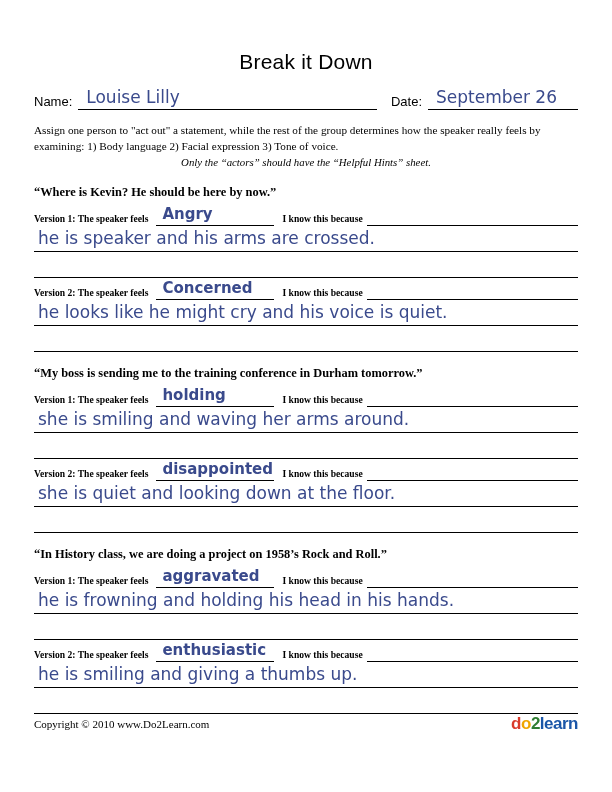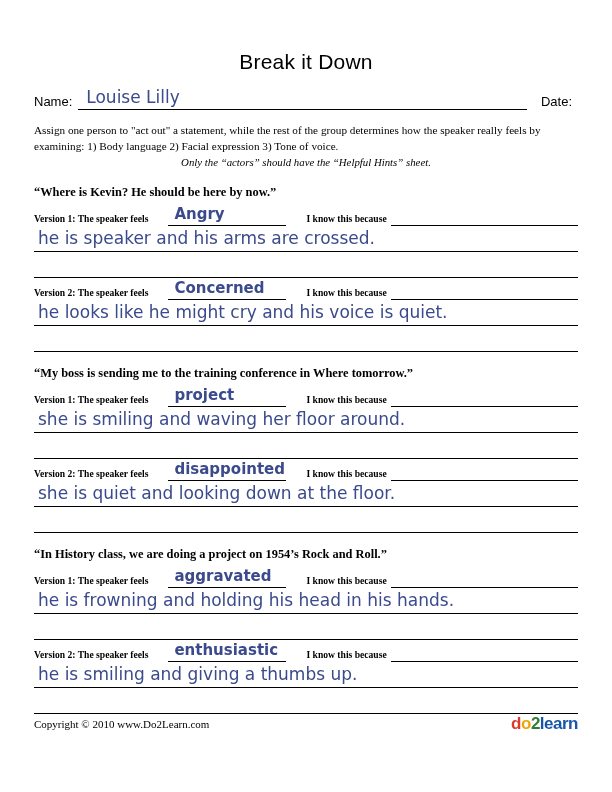--- a/index.html
+++ b/index.html
@@ -99,21 +99,21 @@
   .vline .vlabel {
     white-space: nowrap;
     padding-bottom: 2px;
   }
   .blank {
     position: relative;
     border-bottom: 1px solid #000;
     height: 19px;
     flex: 0 0 auto;
   }
-  .blank.feel { width: 118px; margin: 0 20px; }
+  .blank.feel { width: 118px; margin: 0 8px; }
   .blank.because { flex: 1; margin-left: 4px; }
   .blank .hand {
     left: 6px;
     bottom: 2px;
     font-size: 15px;
   }
   .ruled {
     border-bottom: 1px solid #000;
     height: 25px;
     position: relative;
@@ -158,20 +158,23 @@
 <div class="page">
 
   <div class="title">Break it Down</div>
 
   <div class="namerow">
     <span class="lbl">Name:</span>
     <span class="fill">
       <span class="hand big">Louise Lilly</span>
     </span>
     <span class="lbl" style="padding-left:14px;">Date:</span>
+    <span class="fill date">
+      <span class="hand big">September 26</span>
+    </span>
   </div>
 
   <div class="instructions">
     <span>Assign one person to "act out" a statement, while the rest of the group determines how the speaker really feels by examining:  1) Body language 2) Facial expression 3) Tone of voice.</span>
     <span class="italic">Only the “actors” should have the “Helpful Hints” sheet.</span>
   </div>
 
   <div class="prompt">“Where is Kevin?  He should be here by now.”</div>
 
   <div class="version-block">
@@ -201,33 +204,33 @@
       <span class="blank because"></span>
     </div>
     <div class="ruled">
       <span class="hand">he looks like he might cry and his voice is quiet.</span>
     </div>
     <div class="ruled empty">
       <span class="hand"></span>
     </div>
   </div>
 
-  <div class="prompt">“My boss is sending me to the training conference in Where tomorrow.”</div>
+  <div class="prompt">“My boss is sending me to the training conference in Durham tomorrow.”</div>
 
   <div class="version-block">
     <div class="vline">
       <span class="vlabel">Version 1:  The speaker feels</span>
       <span class="blank feel">
-        <span class="hand">project</span>
-      </span>
-      <span class="vlabel">I know this because</span>
-      <span class="blank because"></span>
-    </div>
-    <div class="ruled">
-      <span class="hand">she is smiling and waving her floor around.</span>
+        <span class="hand">holding</span>
+      </span>
+      <span class="vlabel">I know this because</span>
+      <span class="blank because"></span>
+    </div>
+    <div class="ruled">
+      <span class="hand">she is smiling and waving her arms around.</span>
     </div>
     <div class="ruled empty">
       <span class="hand"></span>
     </div>
   </div>
 
   <div class="version-block">
     <div class="vline">
       <span class="vlabel">Version 2:  The speaker feels</span>
       <span class="blank feel">
@@ -237,21 +240,21 @@
       <span class="blank because"></span>
     </div>
     <div class="ruled">
       <span class="hand">she is quiet and looking down at the floor.</span>
     </div>
     <div class="ruled empty">
       <span class="hand"></span>
     </div>
   </div>
 
-  <div class="prompt">“In History class, we are doing a project on 1954’s Rock and Roll.”</div>
+  <div class="prompt">“In History class, we are doing a project on 1958’s Rock and Roll.”</div>
 
   <div class="version-block">
     <div class="vline">
       <span class="vlabel">Version 1:  The speaker feels</span>
       <span class="blank feel">
         <span class="hand">aggravated</span>
       </span>
       <span class="vlabel">I know this because</span>
       <span class="blank because"></span>
     </div>

